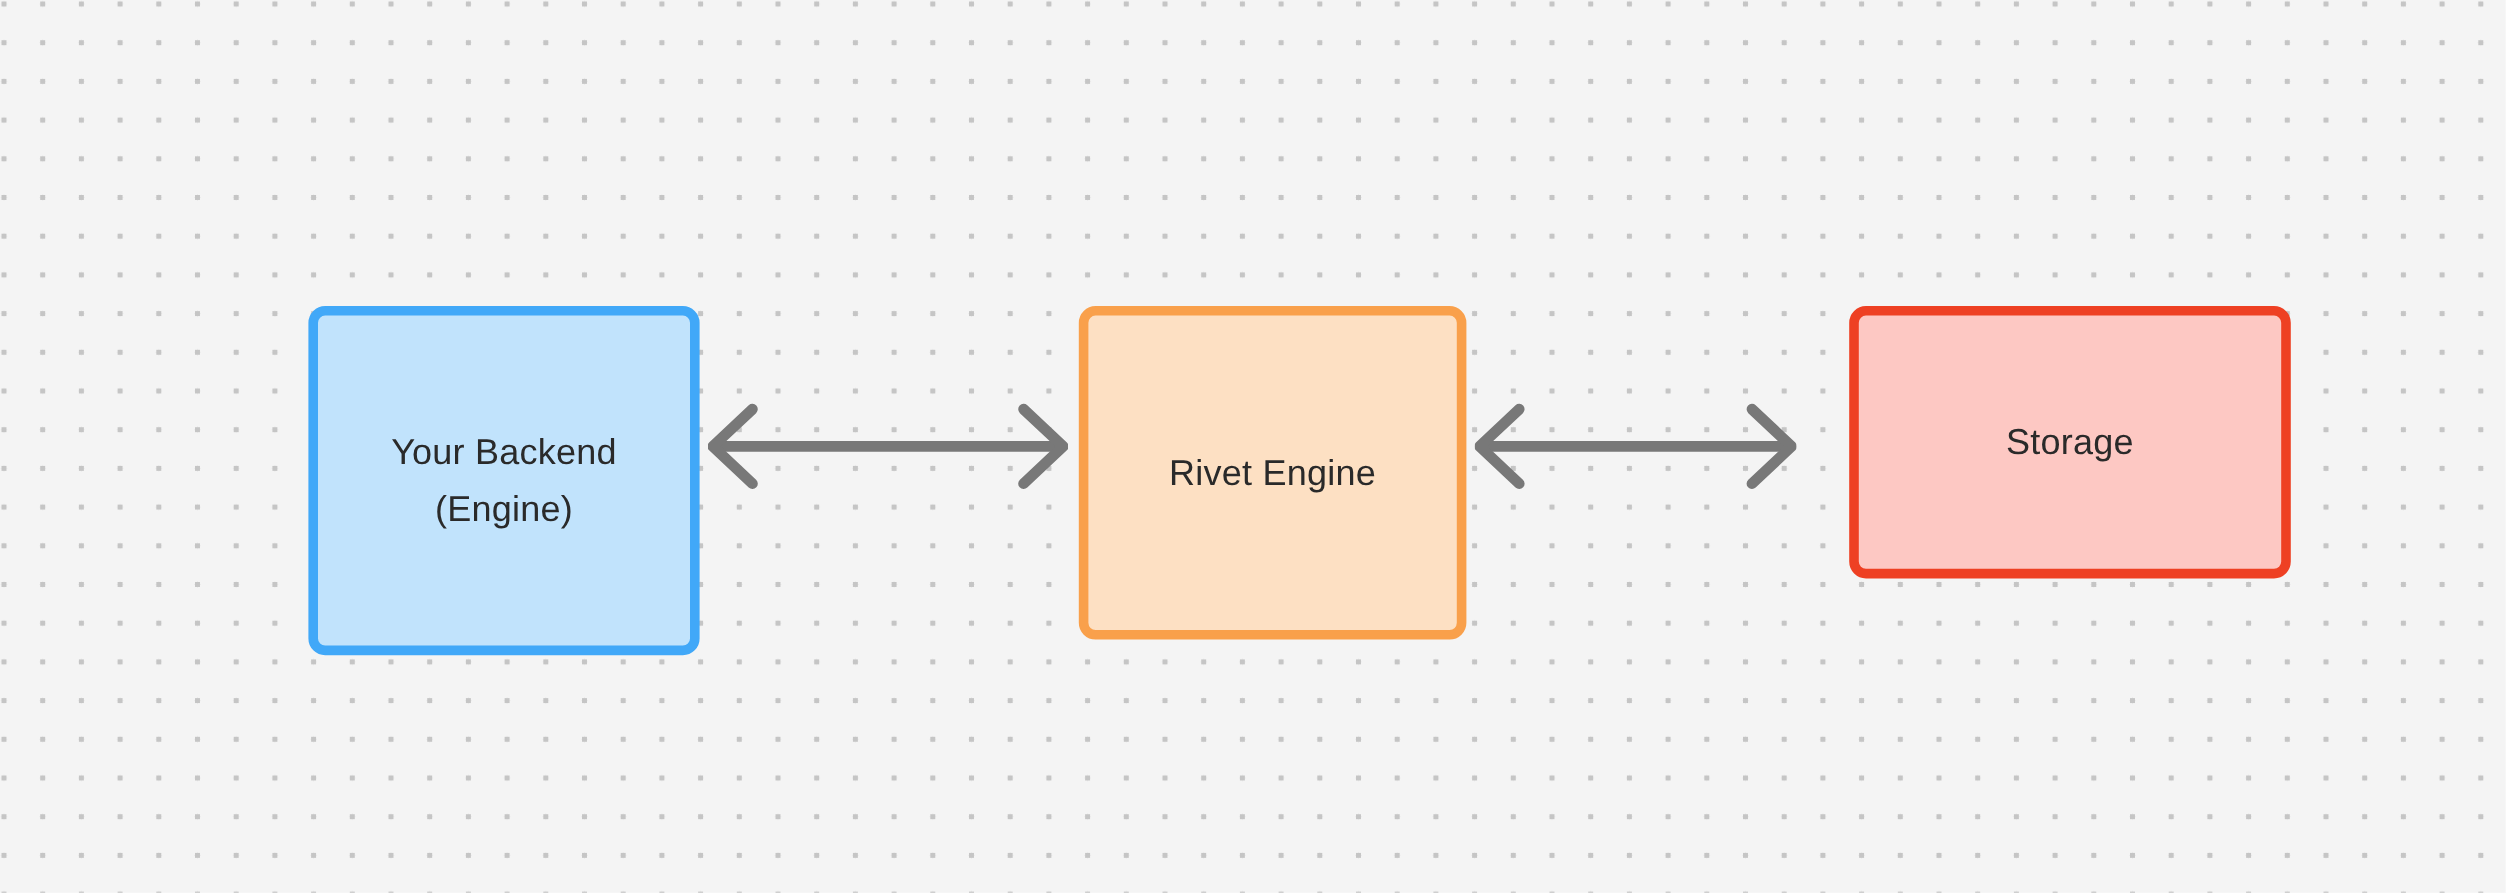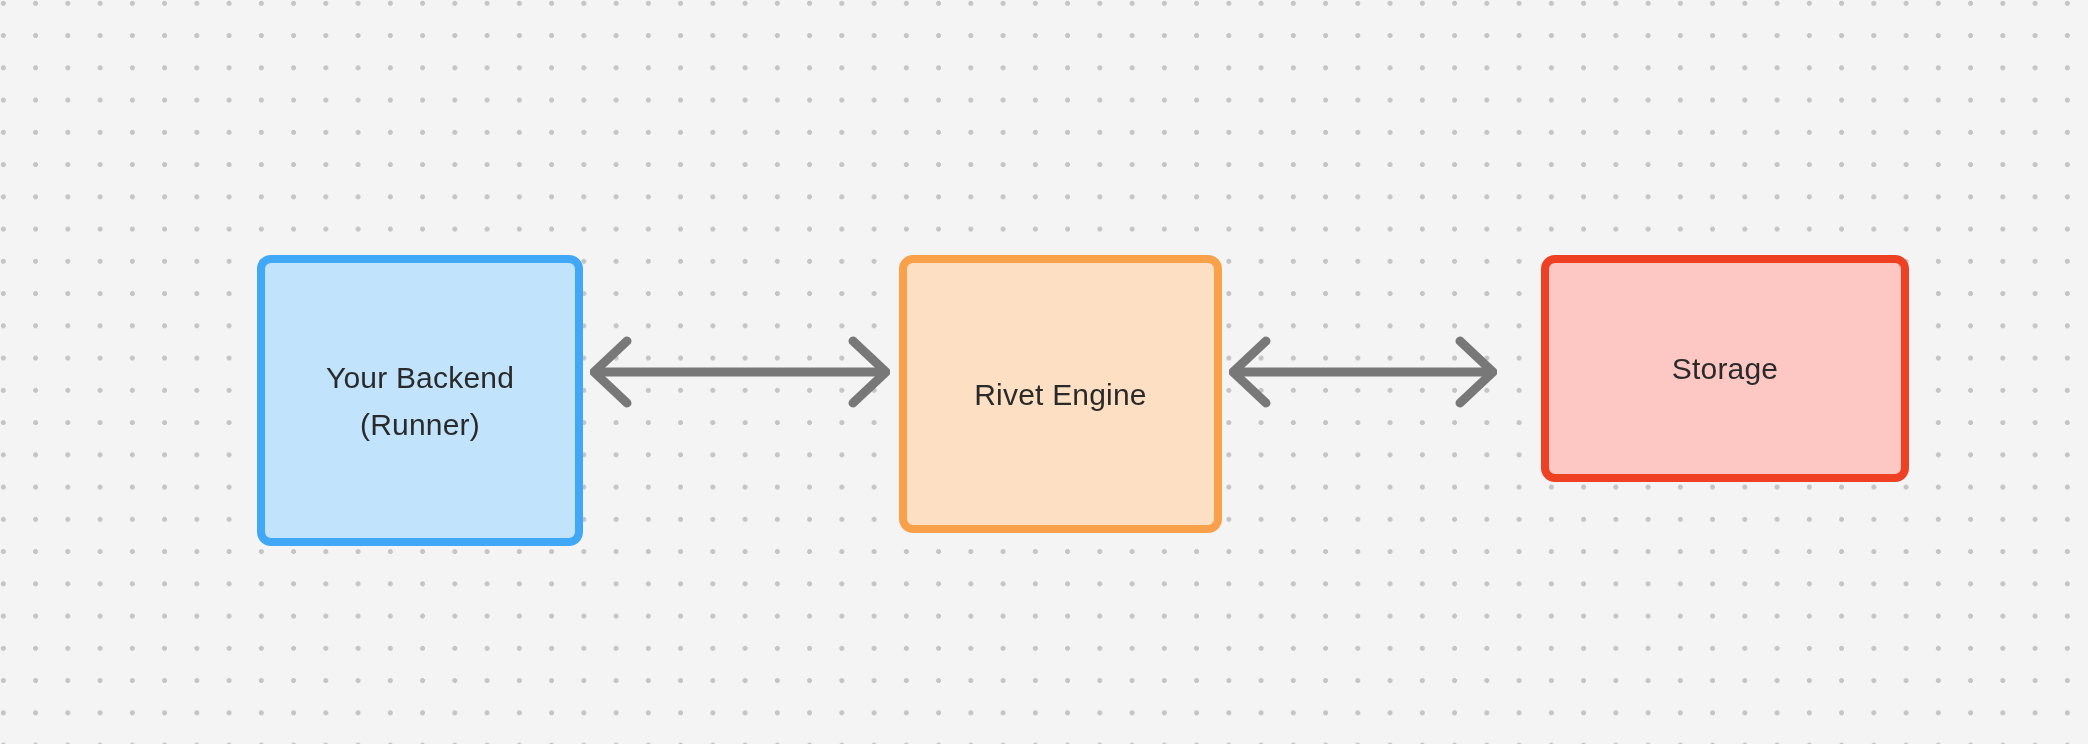--- a/index.html
+++ b/index.html
@@ -46,21 +46,21 @@
   .connector-1 { left: 590px;  width: 300px; height: 84px; }
   .connector-2 { left: 1229px; width: 268px; height: 84px; }
 </style>
 </head>
 <body>
 
 <div class="canvas" style="background-color: rgb(244, 244, 244); color: rgb(42, 42, 42); background-image: radial-gradient(circle, rgb(197, 197, 197) 2.4px, transparent 2.5px);">
 
   <div class="node node-backend" style="border-color: rgb(65, 168, 248); background-color: rgb(193, 227, 252);">
     <div class="node-line">Your Backend</div>
-    <div class="node-line">(Runner)</div>
+    <div class="node-line">(Engine)</div>
   </div>
 
   <div class="connector connector-1">
     <svg width="300" height="84" viewBox="0 0 300 84" xmlns="http://www.w3.org/2000/svg">
       <g fill="none" stroke-width="9" stroke-linecap="round" stroke-linejoin="round" stroke="#787878">
         <line x1="6" y1="42" x2="294" y2="42"></line>
         <polyline points="37,11 4,42 37,73"></polyline>
         <polyline points="263,11 296,42 263,73"></polyline>
       </g>
     </svg>

